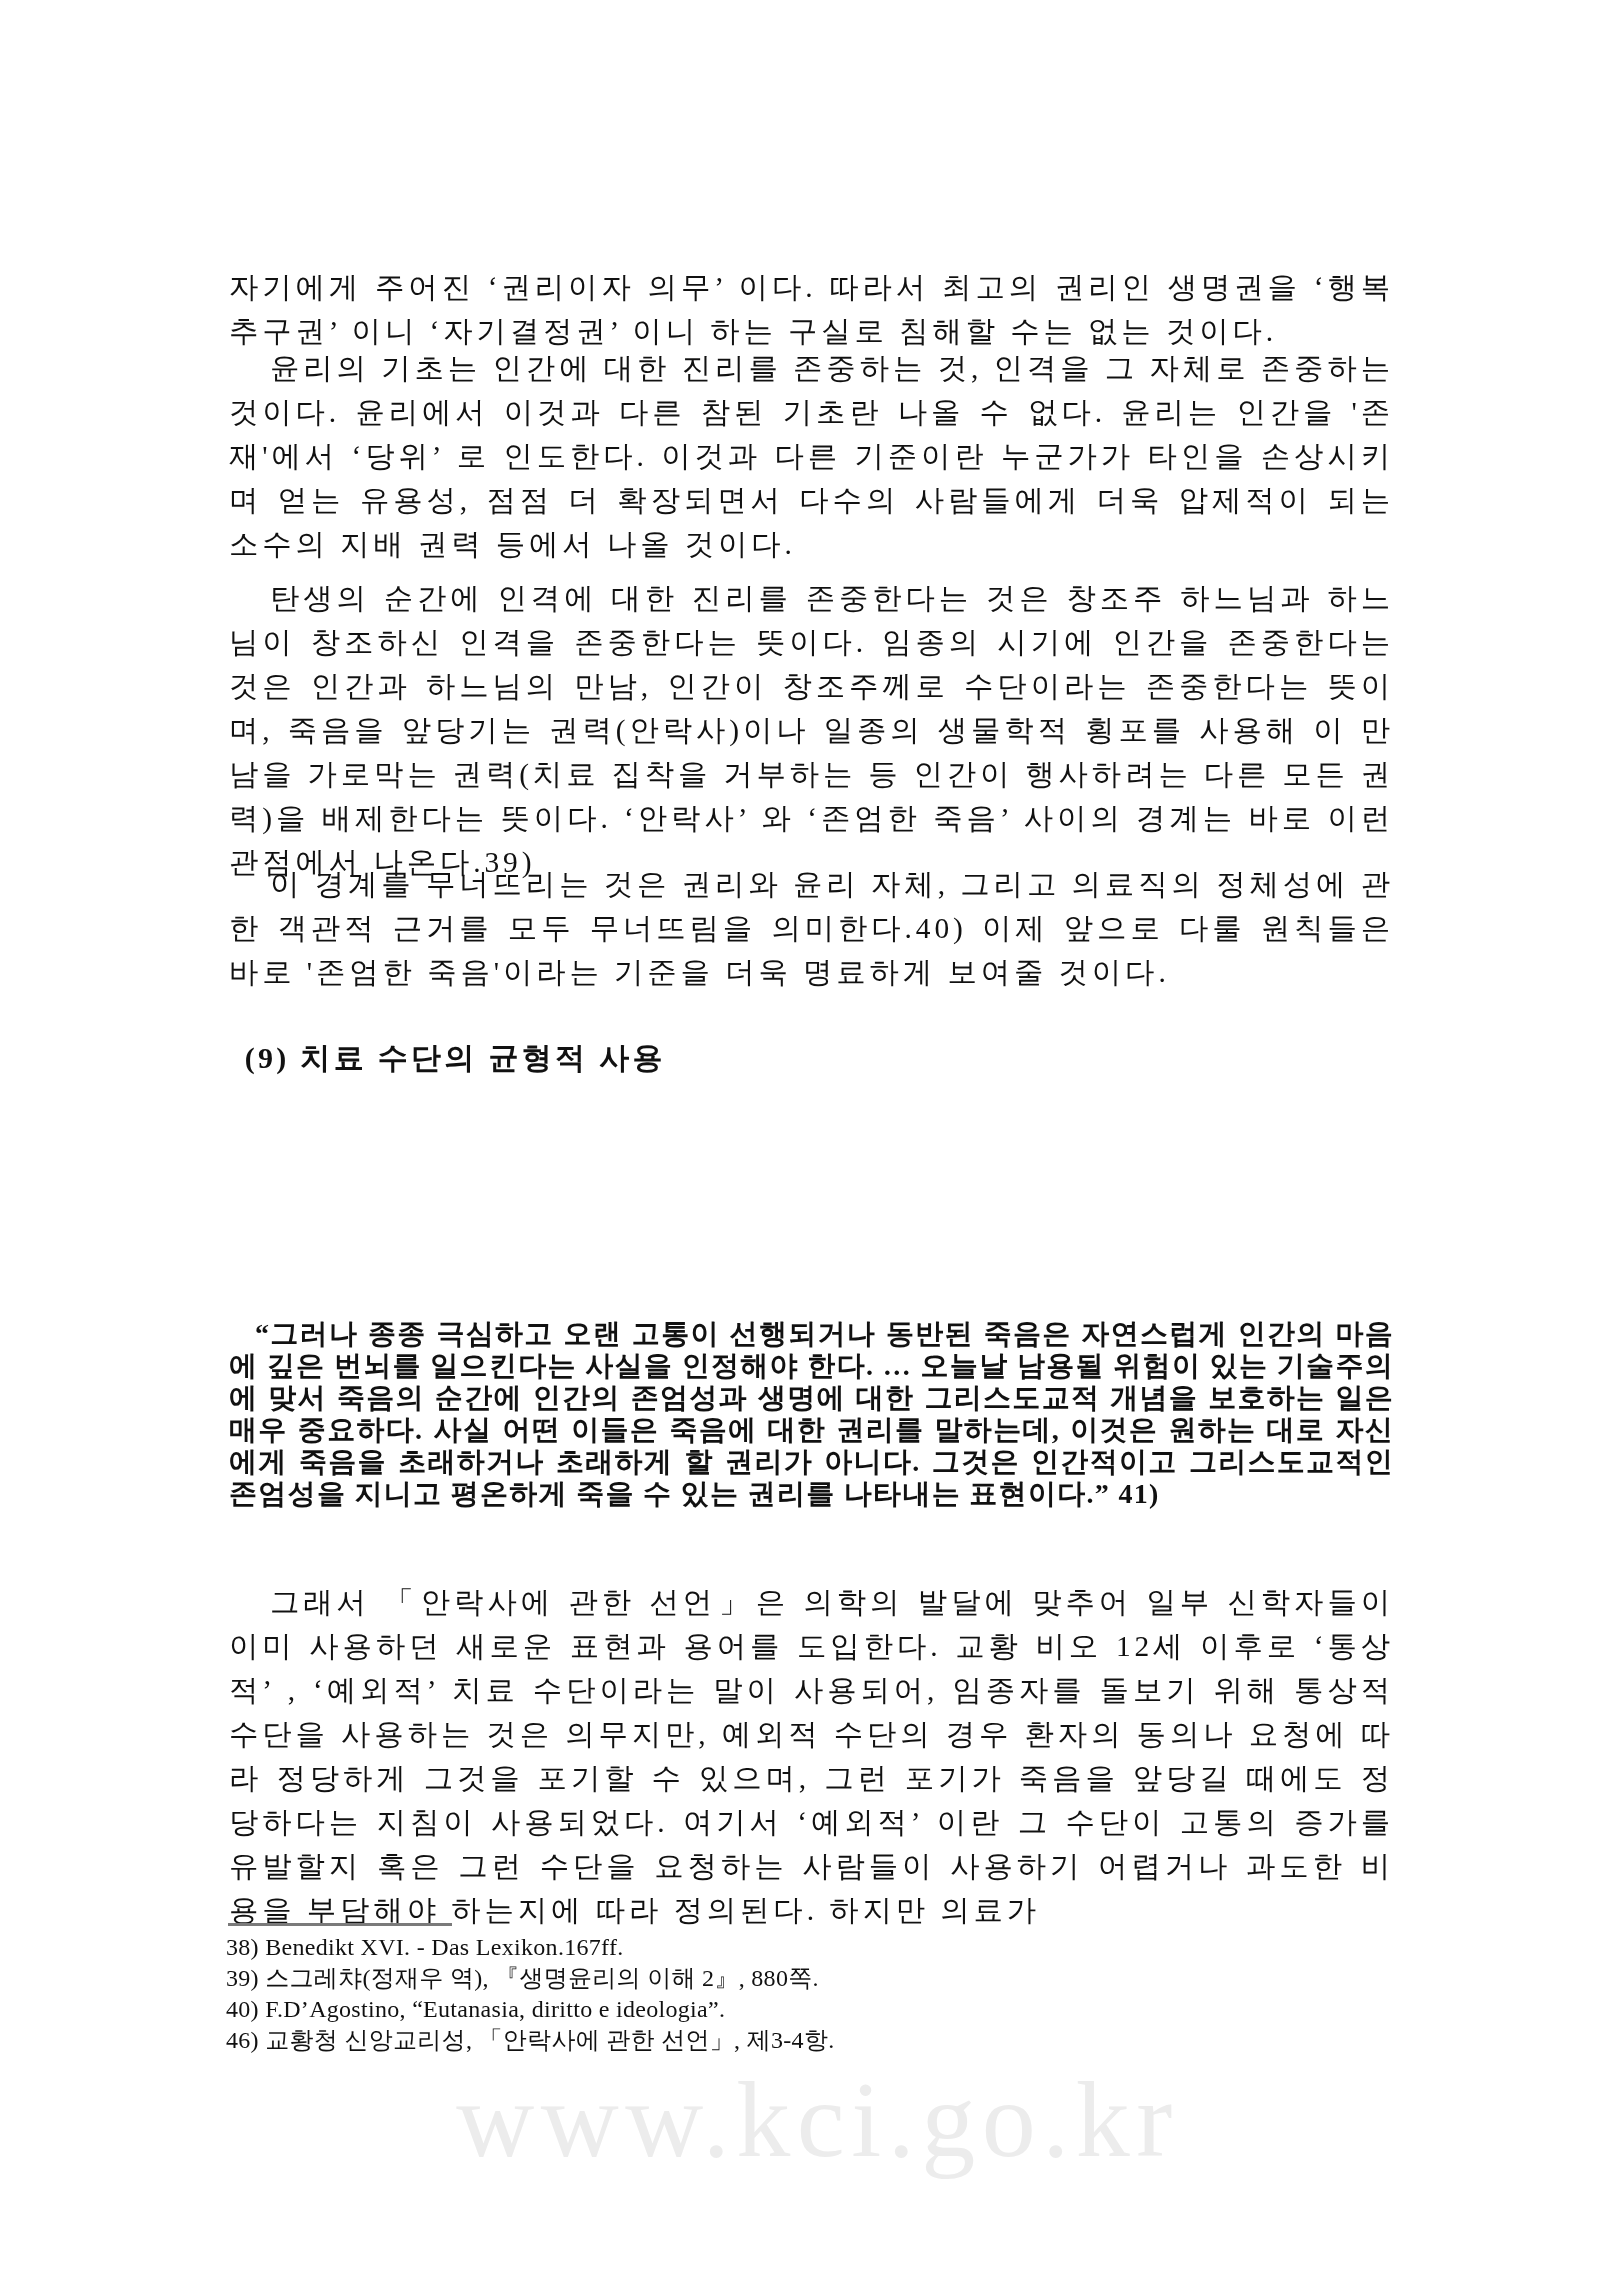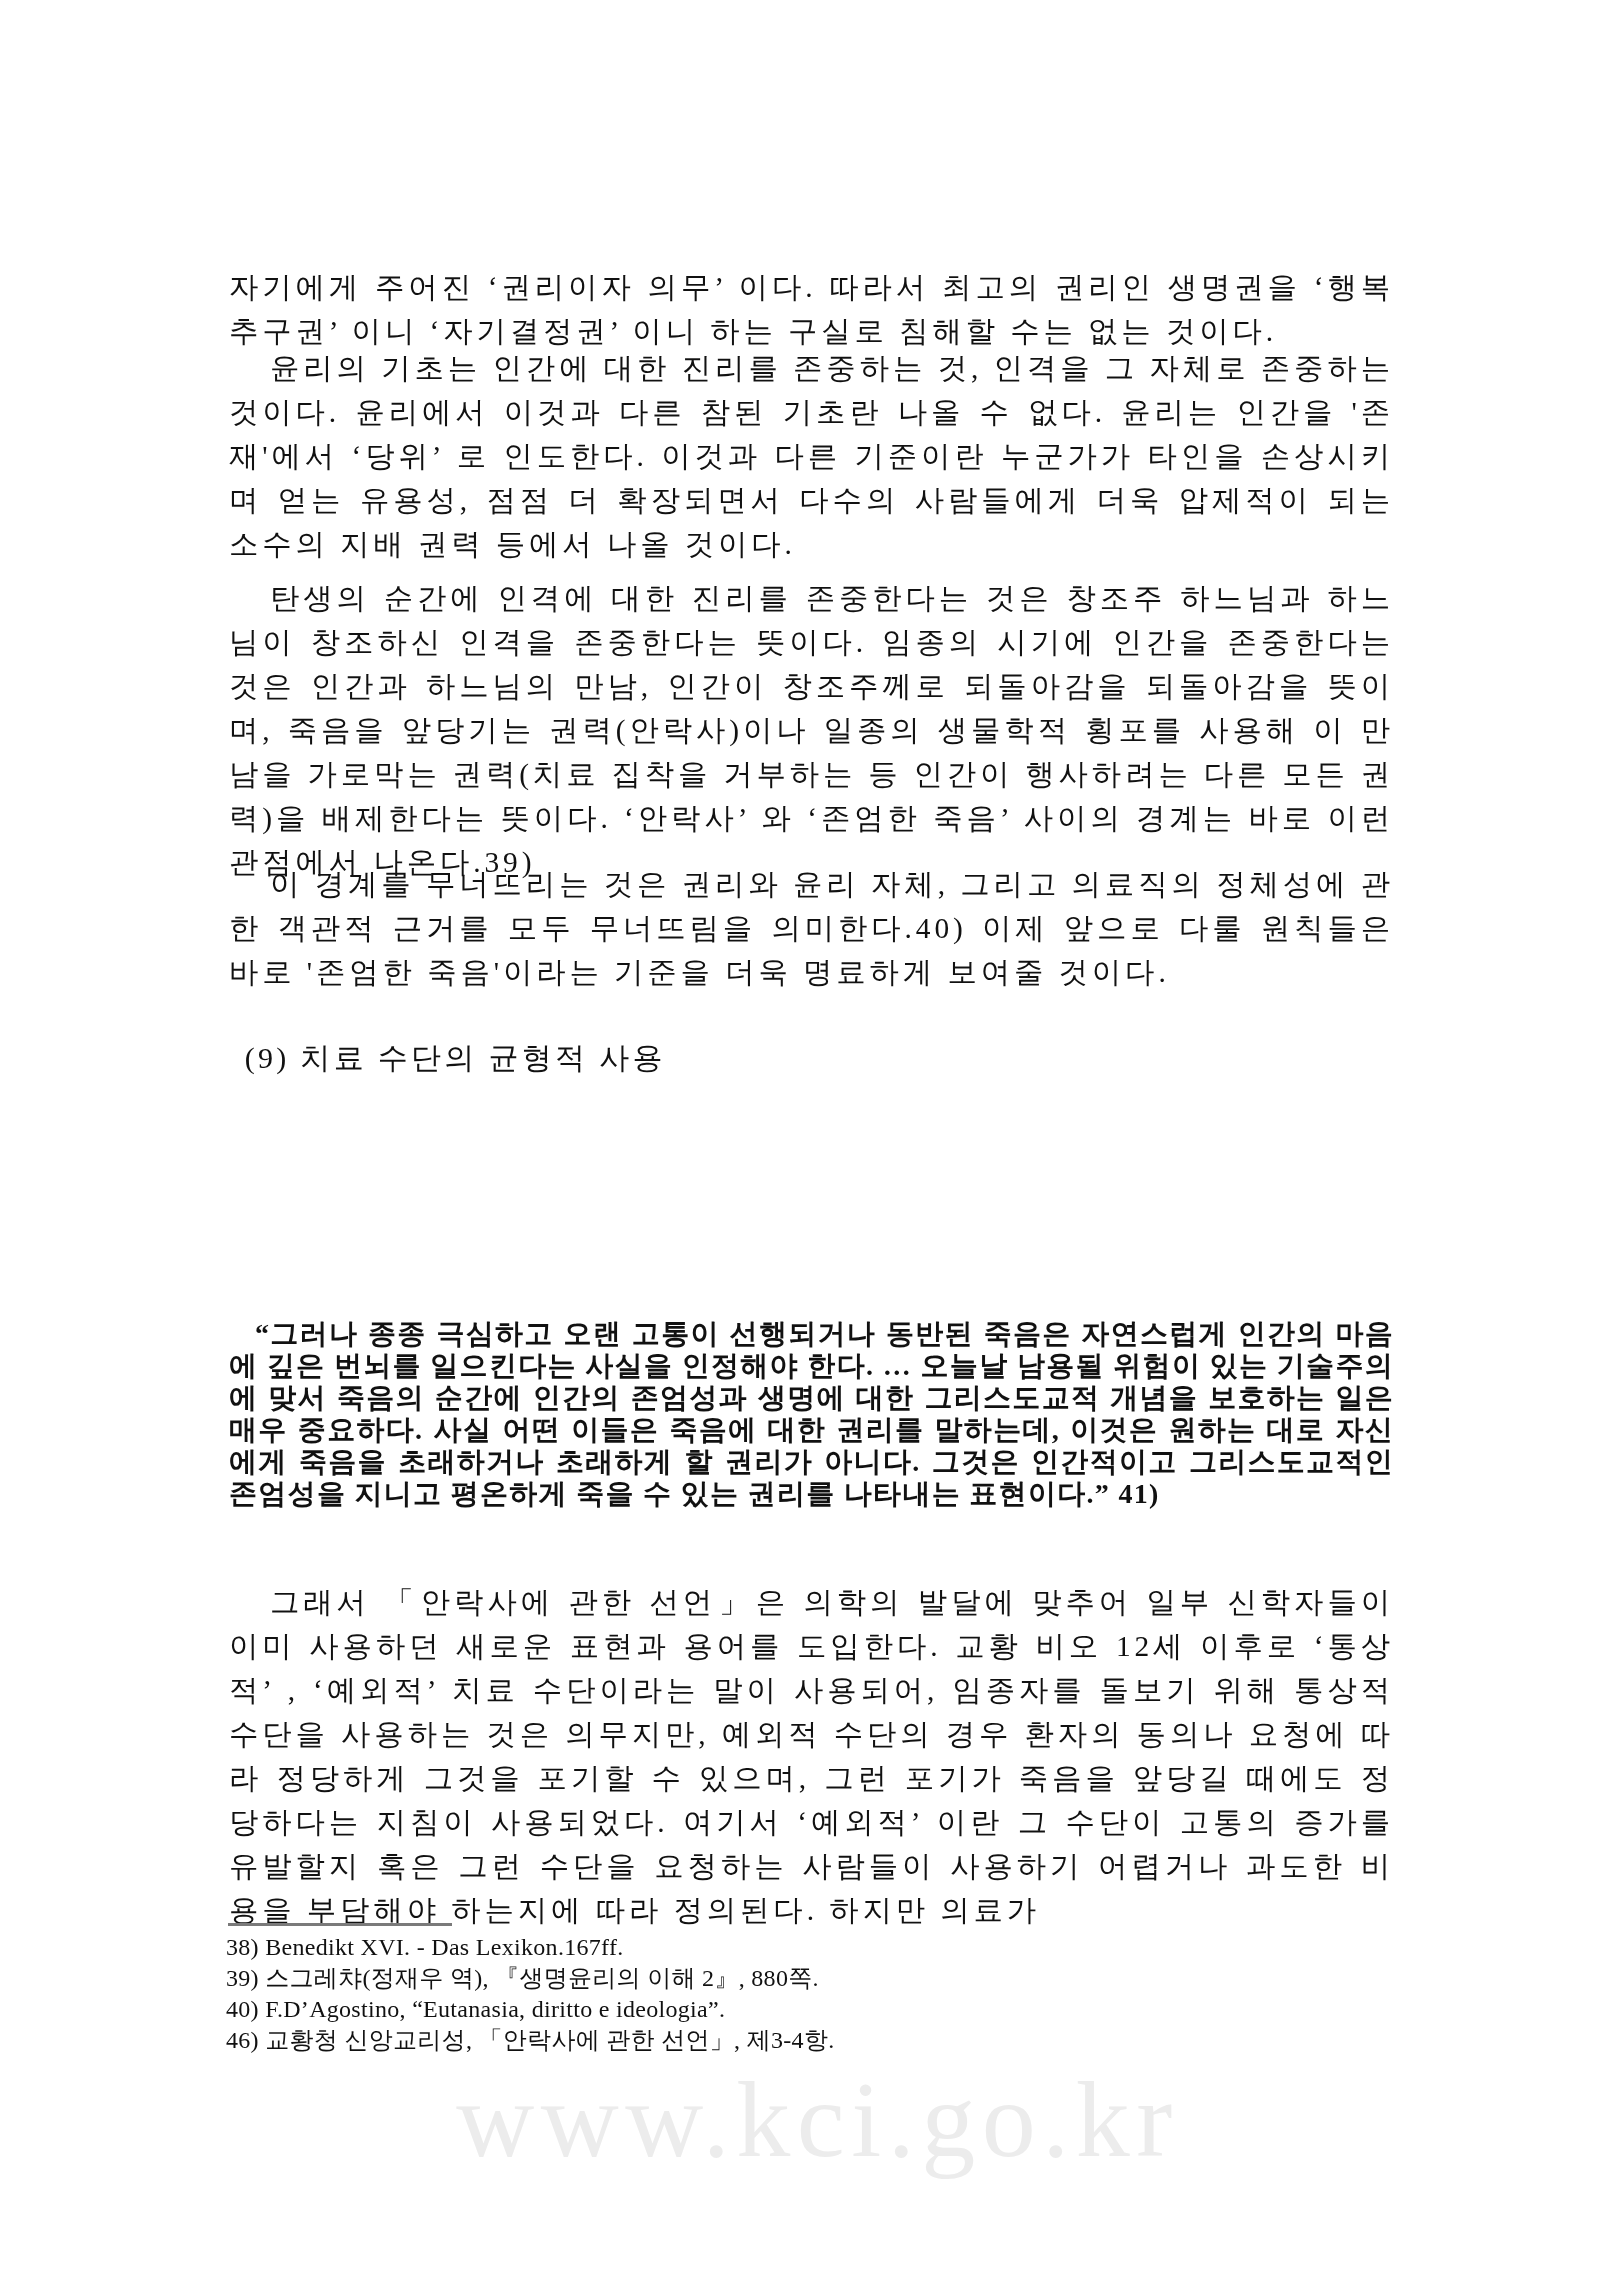--- a/index.html
+++ b/index.html
@@ -28,21 +28,21 @@
     letter-spacing: 3.9px;
     text-align: justify;
     text-justify: inter-character;
     margin: 0;
   }
   .indent {
     text-indent: 41px;
   }
   .section-heading {
     font-size: 30px;
-    font-weight: normal;
+    font-weight: bold;
     letter-spacing: 3.3px;
     padding-left: 15.7px;
     margin: 0;
   }
   .quote-para {
     font-size: 28px;
     font-weight: bold;
     line-height: 32px;
     letter-spacing: 1.3px;
     text-align: justify;
@@ -86,21 +86,21 @@
 </style>
 </head>
 <body>
 
 <div class="page">
 
   <p class="block body-para" style="top:265px">자기에게 주어진 ‘권리이자 의무’ 이다. 따라서 최고의 권리인 생명권을 ‘행복추구권’ 이니 ‘자기결정권’ 이니 하는 구실로 침해할 수는 없는 것이다.</p>
 
   <p class="block body-para indent" style="top:346px">윤리의 기초는 인간에 대한 진리를 존중하는 것, 인격을 그 자체로 존중하는 것이다. 윤리에서 이것과 다른 참된 기초란 나올 수 없다. 윤리는 인간을 '존재'에서 ‘당위’ 로 인도한다. 이것과 다른 기준이란 누군가가 타인을 손상시키며 얻는 유용성, 점점 더 확장되면서 다수의 사람들에게 더욱 압제적이 되는 소수의 지배 권력 등에서 나올 것이다.</p>
 
-  <p class="block body-para indent" style="top:576px">탄생의 순간에 인격에 대한 진리를 존중한다는 것은 창조주 하느님과 하느님이 창조하신 인격을 존중한다는 뜻이다. 임종의 시기에 인간을 존중한다는 것은 인간과 하느님의 만남, 인간이 창조주께로 되돌아감을 되돌아감을 뜻이며, 죽음을 앞당기는 권력(안락사)이나 일종의 생물학적 횡포를 사용해 이 만남을 가로막는 권력(치료 집착을 거부하는 등 인간이 행사하려는 다른 모든 권력)을 배제한다는 뜻이다. ‘안락사’ 와 ‘존엄한 죽음’ 사이의 경계는 바로 이런 관점에서 나온다.39)</p>
+  <p class="block body-para indent" style="top:576px">탄생의 순간에 인격에 대한 진리를 존중한다는 것은 창조주 하느님과 하느님이 창조하신 인격을 존중한다는 뜻이다. 임종의 시기에 인간을 존중한다는 것은 인간과 하느님의 만남, 인간이 창조주께로 수단이라는 존중한다는 뜻이며, 죽음을 앞당기는 권력(안락사)이나 일종의 생물학적 횡포를 사용해 이 만남을 가로막는 권력(치료 집착을 거부하는 등 인간이 행사하려는 다른 모든 권력)을 배제한다는 뜻이다. ‘안락사’ 와 ‘존엄한 죽음’ 사이의 경계는 바로 이런 관점에서 나온다.39)</p>
 
   <p class="block body-para indent" style="top:862px">이 경계를 무너뜨리는 것은 권리와 윤리 자체, 그리고 의료직의 정체성에 관한 객관적 근거를 모두 무너뜨림을 의미한다.40) 이제 앞으로 다룰 원칙들은 바로 '존엄한 죽음'이라는 기준을 더욱 명료하게 보여줄 것이다.</p>
 
   <h3 class="block section-heading" style="top:1038px">(9) 치료 수단의 균형적 사용</h3>
 
 
   <p class="block quote-para" style="top:1318px">“그러나 종종 극심하고 오랜 고통이 선행되거나 동반된 죽음은 자연스럽게 인간의 마음에 깊은 번뇌를 일으킨다는 사실을 인정해야 한다. … 오늘날 남용될 위험이 있는 기술주의에 맞서 죽음의 순간에 인간의 존엄성과 생명에 대한 그리스도교적 개념을 보호하는 일은 매우 중요하다. 사실 어떤 이들은 죽음에 대한 권리를 말하는데, 이것은 원하는 대로 자신에게 죽음을 초래하거나 초래하게 할 권리가 아니다. 그것은 인간적이고 그리스도교적인 존엄성을 지니고 평온하게 죽을 수 있는 권리를 나타내는 표현이다.” 41)</p>
 
   <p class="block body-para indent" style="top:1580px">그래서 「안락사에 관한 선언」은 의학의 발달에 맞추어 일부 신학자들이 이미 사용하던 새로운 표현과 용어를 도입한다. 교황 비오 12세 이후로 ‘통상적’ , ‘예외적’ 치료 수단이라는 말이 사용되어, 임종자를 돌보기 위해 통상적 수단을 사용하는 것은 의무지만, 예외적 수단의 경우 환자의 동의나 요청에 따라 정당하게 그것을 포기할 수 있으며, 그런 포기가 죽음을 앞당길 때에도 정당하다는 지침이 사용되었다. 여기서 ‘예외적’ 이란 그 수단이 고통의 증가를 유발할지 혹은 그런 수단을 요청하는 사람들이 사용하기 어렵거나 과도한 비용을 부담해야 하는지에 따라 정의된다. 하지만 의료가</p>
 

